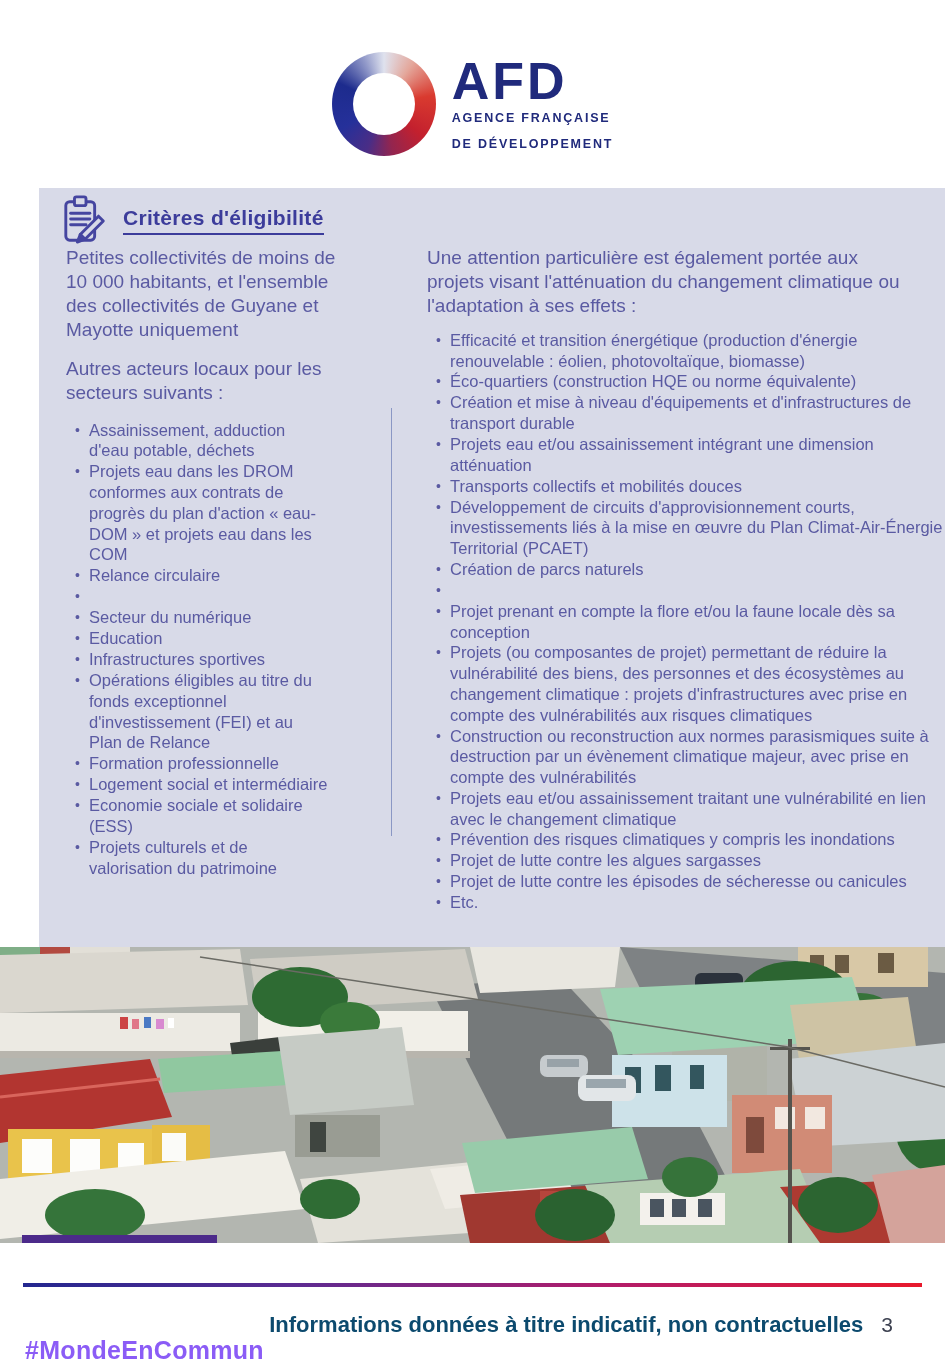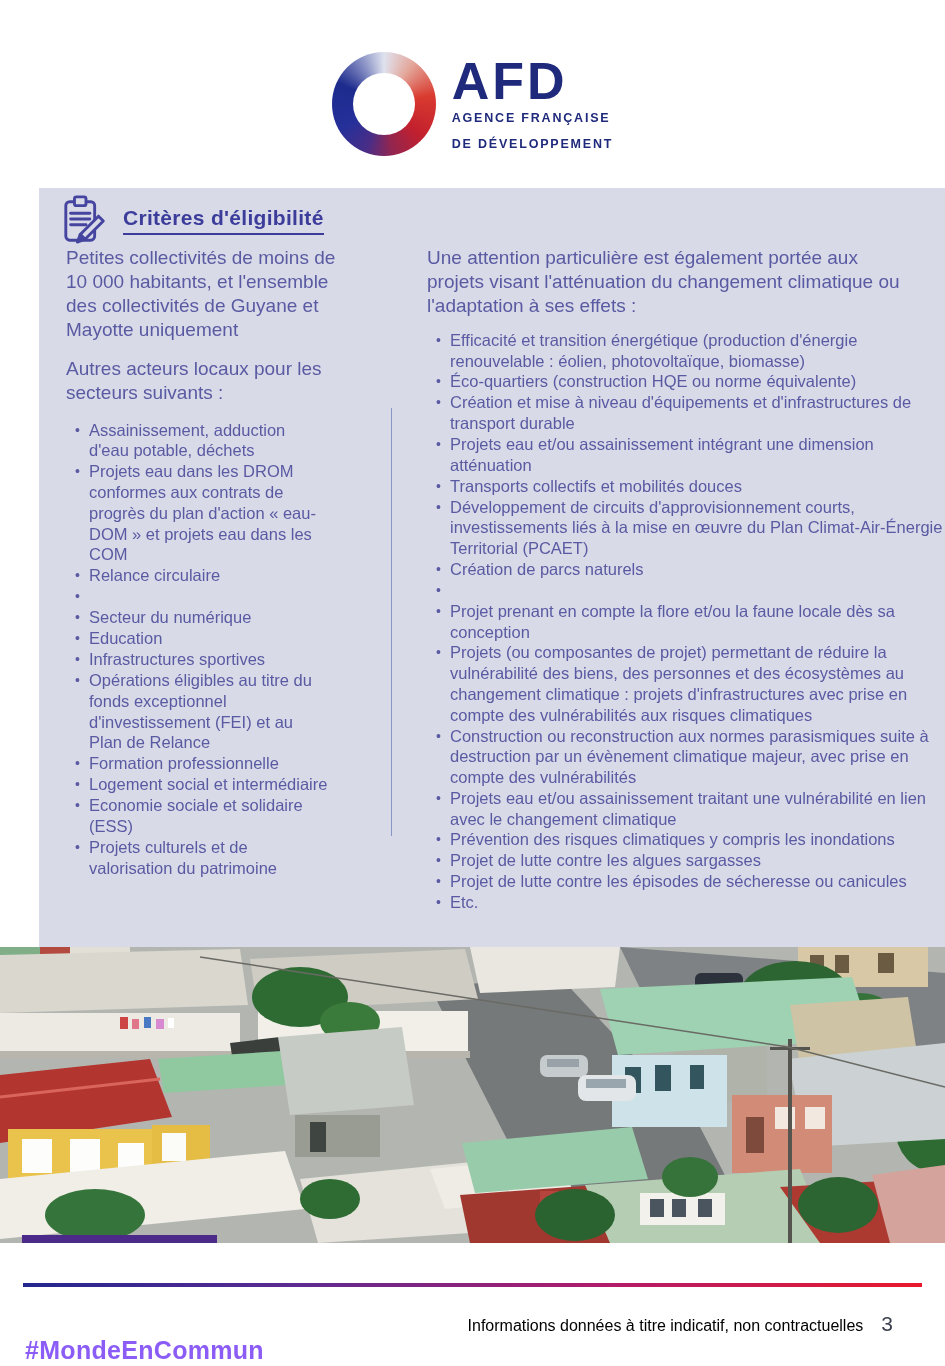--- a/index.html
+++ b/index.html
@@ -55,21 +55,21 @@
   
   .photo { position:absolute; top:947px; left:0; width:945px; height:296px; display:block; }
 
   
   .footer-rule {
     position:absolute; top:1283px; left:23px; width:899px; height:4px;
     background:linear-gradient(90deg, #23278f 0%, #5c2b92 30%, #b21c6a 65%, #e8192c 100%);
   }
   .footer-hashtag { position:absolute; left:25px; top:1336px; font-size:25px; font-weight:bold; color:#8b5cf6; letter-spacing:0.3px; }
   .footer-right { position:absolute; right:52px; top:1312px; display:flex; align-items:baseline; gap:18px; }
-  .footer-note { font-size:16px; color:#000000; }
+  .footer-note { font-size:22px; color:#0c4a6e;font-weight:bold; }
   .footer-page { font-size:21px; color:#3c4150; }
 </style>
 </head>
 <body>
 
 <div class="page">
 
   <div class="logo">
     <div class="ring"></div>
     <div class="logo-text">

